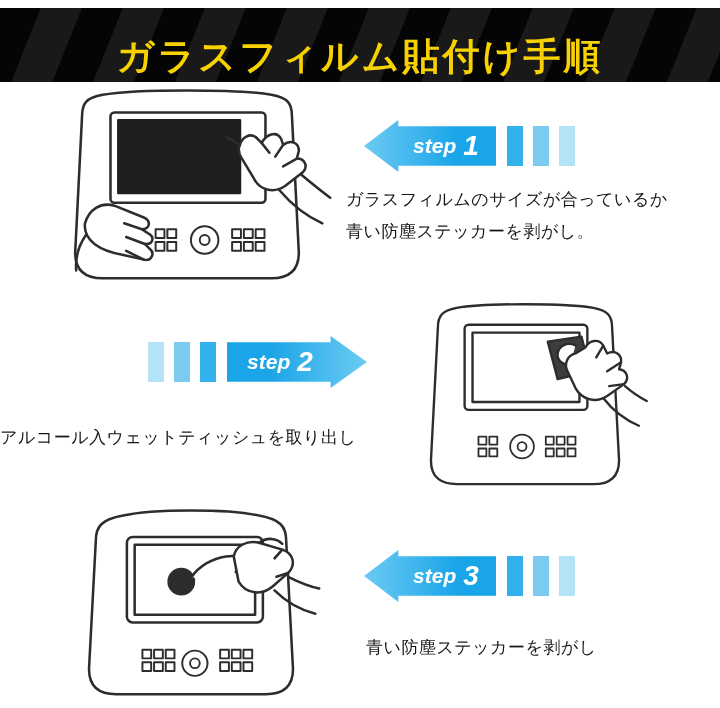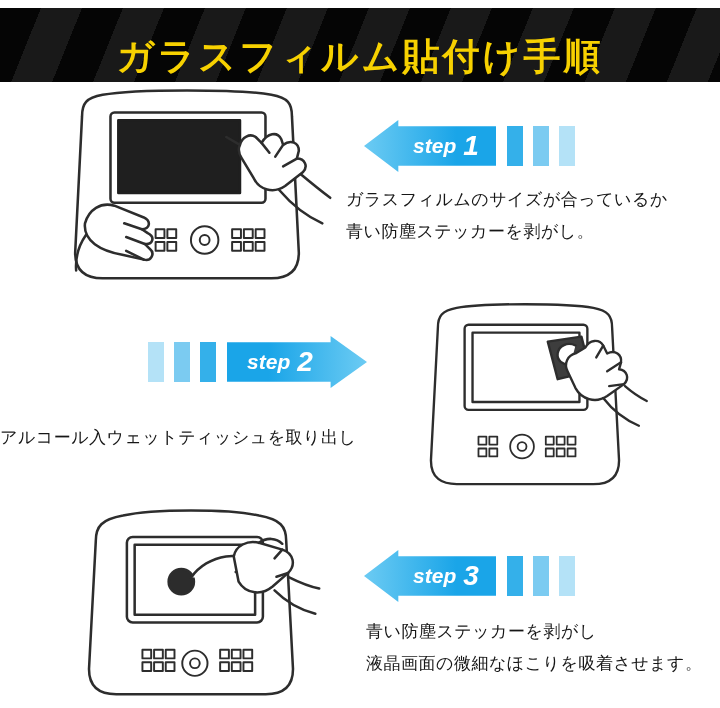--- a/index.html
+++ b/index.html
@@ -200,18 +200,17 @@
       <span class="w">step</span>
       <span class="n">3</span>
     </div>
     <div class="bars after away-right">
       <span class="bar"></span>
       <span class="bar"></span>
       <span class="bar"></span>
     </div>
   </div>
 
-  <div class="step-text" style="left:366px; top:616px;">
+  <div class="step-text" style="left:366px; top:632px;">
     <div>青い防塵ステッカーを剥がし</div>
-    <div>液晶画面の微細なほこりを吸着させます。</div>
   </div>
 
 </div>
 
 </body></html>

